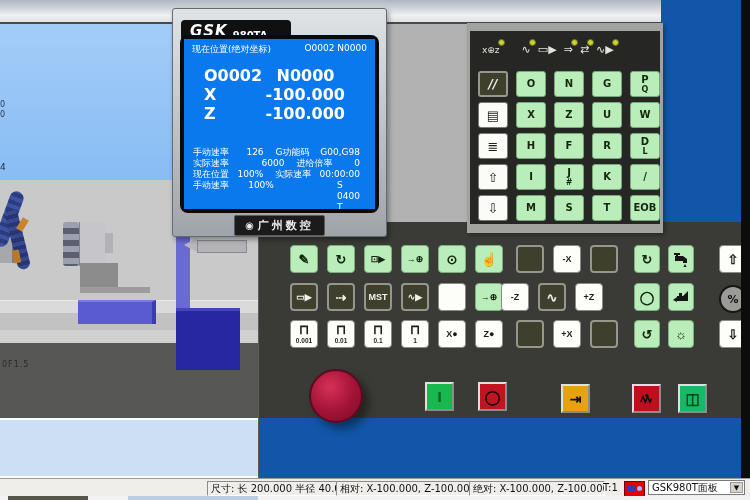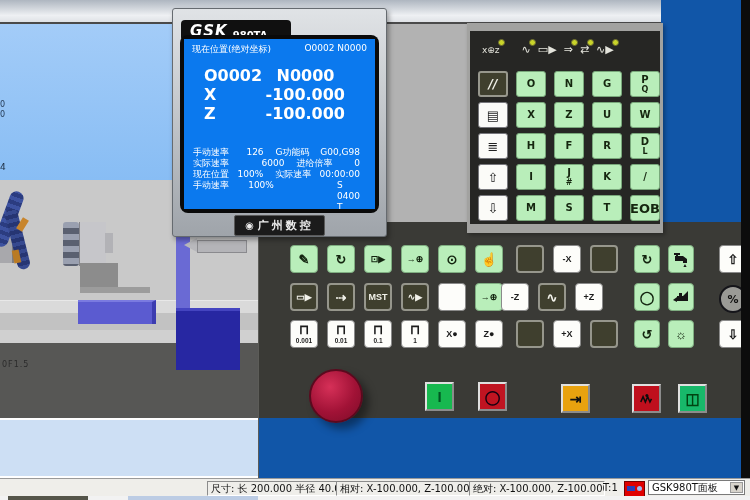--- a/index.html
+++ b/index.html
@@ -73,21 +73,21 @@
   .ind-row{display:flex;align-items:center;margin:10px 0 0 12px;height:18px;}
   .ind{position:relative;color:#e4e4dc;font-size:11px;line-height:14px;margin-right:7px;white-space:nowrap;}
   .ind.first{margin-right:22px;font-size:9px;}
   .ind.led::after{content:"";position:absolute;top:-4px;right:-5px;width:5px;height:5px;border-radius:50%;background:#c9d42a;border:1px solid #6a6a30;}
   .kgrid{display:grid;grid-template-columns:30px repeat(4,30px);column-gap:8px;row-gap:5px;margin:12px 0 0 8px;}
   .kkey{height:26px;border-radius:3px;display:flex;flex-direction:column;align-items:center;justify-content:center;line-height:1;cursor:default;box-sizing:border-box;}
   .kgreen{background:#b9eeba;border:1px solid #79a87b;color:#15260f;font-size:10px;font-weight:bold;}
   .klight{background:#fbfbf8;border:1px solid #77777c;color:#222;font-size:13px;}
   .kdark{background:#3f3f2e;border:2px solid #97978d;color:#f2f2ea;font-size:12px;font-weight:bold;font-style:italic;}
   .kkey .sub{font-size:8px;margin-top:1px;font-weight:bold;}
-  .kkey.small{font-size:13px;}
+  .kkey.small{font-size:10px;}
 
   
   #panel{left:258px;top:222px;width:492px;height:256px;background:#3a3a36;border-left:1px solid #5c5c58;box-sizing:border-box;}
   #panel-rows{padding:23px 0 0 31px;}
   .prow{display:flex;align-items:flex-start;}
   .prow.ra{margin-bottom:10px;} .prow.rb{margin-bottom:7px;}
   .pgroup{display:flex;}
   .g1{gap:9px;} .g2{margin-left:-2px;gap:9px;} .g2.off{margin-left:13px;margin-right:-15px;}
   .g3{margin-left:31px;gap:8px;} .g4{margin-left:25px;}
   .pkey{width:28px;height:28px;border-radius:4px;display:flex;flex-direction:column;align-items:center;justify-content:center;line-height:1;box-sizing:border-box;padding:0;}

